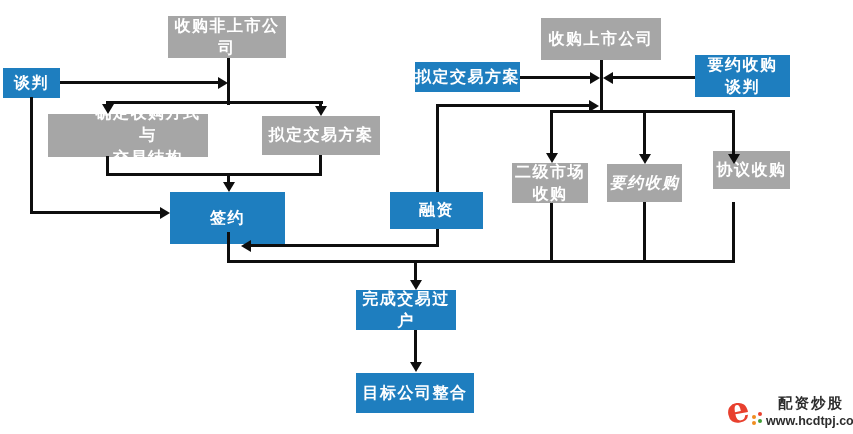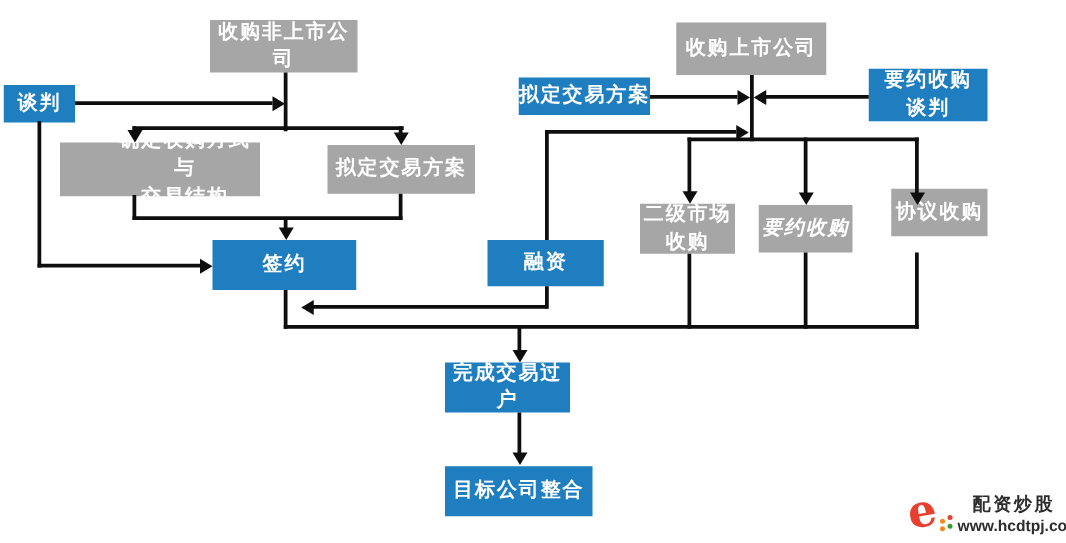--- a/index.html
+++ b/index.html
@@ -48,21 +48,21 @@
   <div class="node blue" style="left:3px;top:68px;width:57px;height:30px;">
     <span class="node-label">谈判</span>
   </div>
   <div class="node gray" style="left:48px;top:114px;width:120px;height:43px;padding-left:40px;">
     <span class="node-label">确定收购方式与
 交易结构</span>
   </div>
   <div class="node gray" style="left:262px;top:116px;width:118px;height:39px;">
     <span class="node-label">拟定交易方案</span>
   </div>
-  <div class="node blue" style="left:170px;top:192px;width:115px;height:40px;">
+  <div class="node blue" style="left:170px;top:192px;width:115px;height:52px;">
     <span class="node-label">签约</span>
   </div>
   <div class="node blue" style="left:390px;top:192px;width:93px;height:37px;">
     <span class="node-label">融资</span>
   </div>
   <div class="node blue" style="left:415px;top:62px;width:105px;height:30px;">
     <span class="node-label">拟定交易方案</span>
   </div>
   <div class="node gray" style="left:541px;top:18px;width:120px;height:42px;">
     <span class="node-label">收购上市公司</span>

